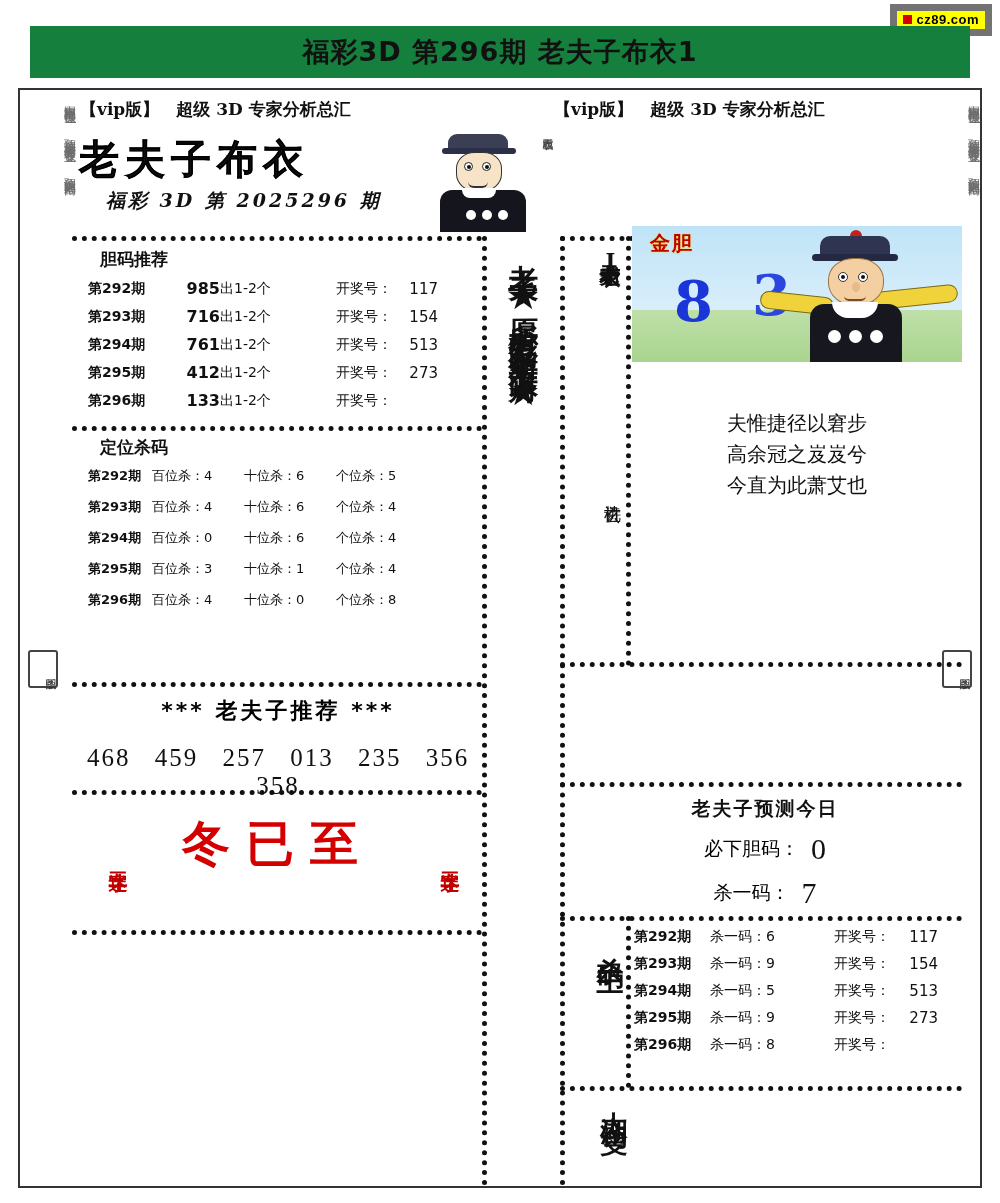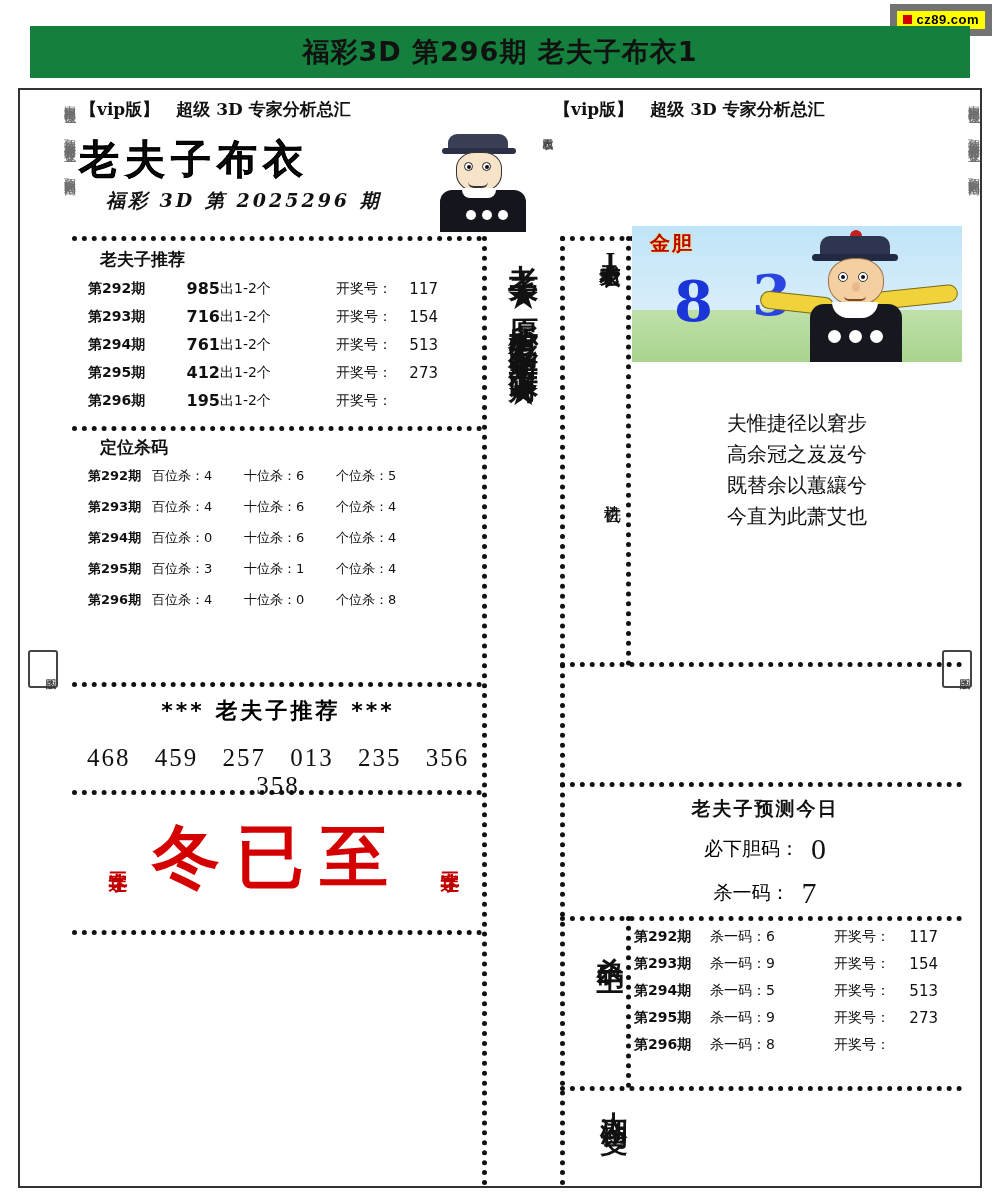--- a/index.html
+++ b/index.html
@@ -152,21 +152,21 @@
   .riddle .sidetag {
     position: absolute; top: 18px; width: 36px; height: 86px;
     color: #c00000; font-size: 19px; font-weight: bold;
     writing-mode: vertical-rl; text-align: center; line-height: 1.25;
     font-family: "DejaVu Serif", serif;
   }
   .riddle .sidetag.l { left: 16px; }
   .riddle .sidetag.r { right: 16px; }
   .riddle .big {
     position: absolute; left: 70px; top: 16px; width: 260px; text-align: center;
-    color: #d40000; font-size: 68px; font-weight: bold; letter-spacing: 16px;
+    color: #d40000; font-size: 48px; font-weight: bold; letter-spacing: 16px;
     font-family: "DejaVu Serif", serif;
   }
   
   .center-col {
     position: absolute; left: 470px; top: 150px; width: 66px; height: 940px;
     text-align: center;
   }
   .center-col .vtxt {
     writing-mode: vertical-rl;
     font-size: 30px; font-weight: bold; color: #111;
@@ -325,21 +325,21 @@
     <div class="dotborder-v" style="left:540px; top:146px; height:950px;"></div>
     <div class="dotborder-h" style="left:540px; top:146px; width:402px;"></div>
     <div class="dotborder-h" style="left:540px; top:572px; width:402px;"></div>
     <div class="dotborder-h" style="left:540px; top:692px; width:402px;"></div>
     <div class="dotborder-h" style="left:540px; top:826px; width:402px;"></div>
     <div class="dotborder-h" style="left:540px; top:996px; width:402px;"></div>
     <div class="dotborder-v" style="left:606px; top:146px; height:430px;"></div>
     <div class="dotborder-v" style="left:606px; top:826px; height:172px;"></div>
 
     <div class="danma">
-      <div class="sec-title">老夫子推荐</div>
+      <div class="sec-title">胆码推荐</div>
       <div class="row">
         <span class="iss">第292期</span>
         <span class="num">985</span>
         <span class="cnt">出1-2个</span>
         <span class="kj">开奖号：</span>
         <span class="kjv">117</span>
       </div>
       <div class="row">
         <span class="iss">第293期</span>
         <span class="num">716</span>
@@ -356,21 +356,21 @@
       </div>
       <div class="row">
         <span class="iss">第295期</span>
         <span class="num">412</span>
         <span class="cnt">出1-2个</span>
         <span class="kj">开奖号：</span>
         <span class="kjv">273</span>
       </div>
       <div class="row">
         <span class="iss">第296期</span>
-        <span class="num">195</span>
+        <span class="num">133</span>
         <span class="cnt">出1-2个</span>
         <span class="kj">开奖号：</span>
         <span class="kjv"></span>
       </div>
     </div>
 
     <div class="dingwei">
       <div class="sec-title">定位杀码</div>
       <div class="row">
         <span class="lab">第292期</span>
@@ -453,21 +453,20 @@
             <i></i>
             <i></i>
             <i></i>
           </span>
       </div>
     </div>
 
     <div class="rblock poem">
       <div>夫惟捷径以窘步</div>
       <div>高余冠之岌岌兮</div>
-      <div>既替余以蕙纕兮</div>
       <div>今直为此萧艾也</div>
     </div>
 
 
     <div class="rblock predict">
       <div class="ph">老夫子预测今日</div>
       <div class="pr">
         <span>必下胆码：</span>
         <span class="pv">0</span>
       </div>

